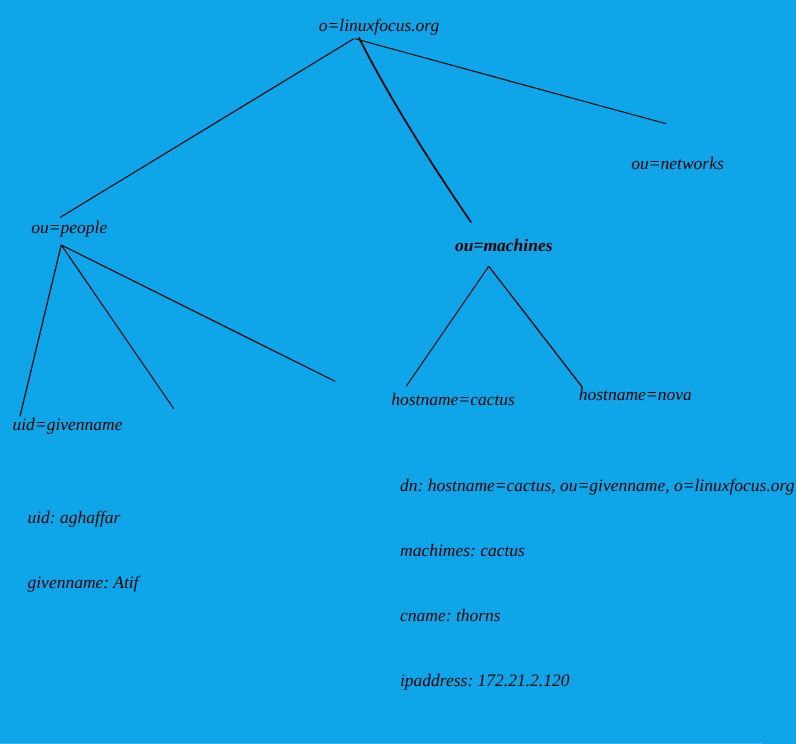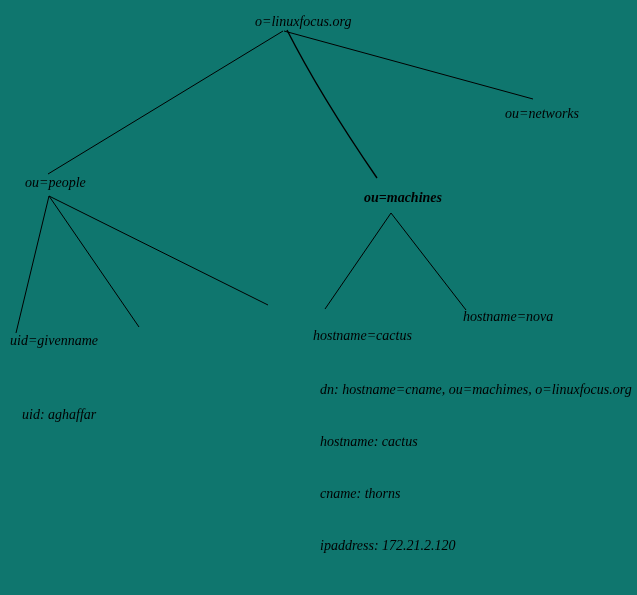--- a/index.html
+++ b/index.html
@@ -3,21 +3,21 @@
 <meta charset="utf-8">
 <style>
   html, body {
     margin: 0;
     padding: 0;
   }
   .canvas {
     position: relative;
     width: 637px;
     height: 595px;
-    background: #0f766e;
+    background: #0ea5e9;
     overflow: hidden;
     font-family: "Liberation Serif", serif;
     color: #000;
   }
   .edges-svg {
     position: absolute;
     left: 0;
     top: 0;
     width: 637px;
     height: 595px;
@@ -25,23 +25,23 @@
   .node {
     position: absolute;
     font-style: italic;
     font-size: 14px;
     line-height: 15px;
     white-space: nowrap;
   }
   .node-root      { left: 255px; top: 14px;  }
   .node-people    { left: 25px;  top: 175px; font-style: italic; }
   .node-machines  { left: 364px; top: 190px; font-weight: bold; }
-  .node-networks  { left: 505px; top: 106px; }
+  .node-networks  { left: 505px; top: 124px; }
   .node-aghaffar  { left: 10px;  top: 333px; }
-  .node-cactus    { left: 313px; top: 328px; }
+  .node-cactus    { left: 313px; top: 313px; }
   .node-nova      { left: 463px; top: 309px; }
   .entry-block {
     position: absolute;
     font-style: italic;
     font-size: 14px;
     line-height: 17.4px;
     white-space: pre;
   }
   .entry-person  { left: 22px;  top: 371px; }
   .entry-machine { left: 320px; top: 346px; }
@@ -66,34 +66,35 @@
   <div class="node node-root">o=linuxfocus.org</div>
   <div class="node node-people">ou=people</div>
   <div class="node node-machines">ou=machines</div>
   <div class="node node-networks">ou=networks</div>
   <div class="node node-aghaffar">uid=givenname</div>
   <div class="node node-cactus">hostname=cactus</div>
   <div class="node node-nova">hostname=nova</div>
 
   <div class="entry-block entry-person">
     <div class="entry-line">uid: aghaffar</div>
+    <div class="entry-line">givenname: Atif</div>
     
     
     
     
     
     
     
     
     
   </div>
 
   <div class="entry-block entry-machine">
-    <div class="entry-line">dn: hostname=cname, ou=machimes, o=linuxfocus.org</div>
-    <div class="entry-line">hostname: cactus</div>
+    <div class="entry-line">dn: hostname=cactus, ou=givenname, o=linuxfocus.org</div>
+    <div class="entry-line">machimes: cactus</div>
     <div class="entry-line">cname: thorns</div>
     <div class="entry-line">ipaddress: 172.21.2.120</div>
     
     
     
     
   </div>
 
 </div>
 

